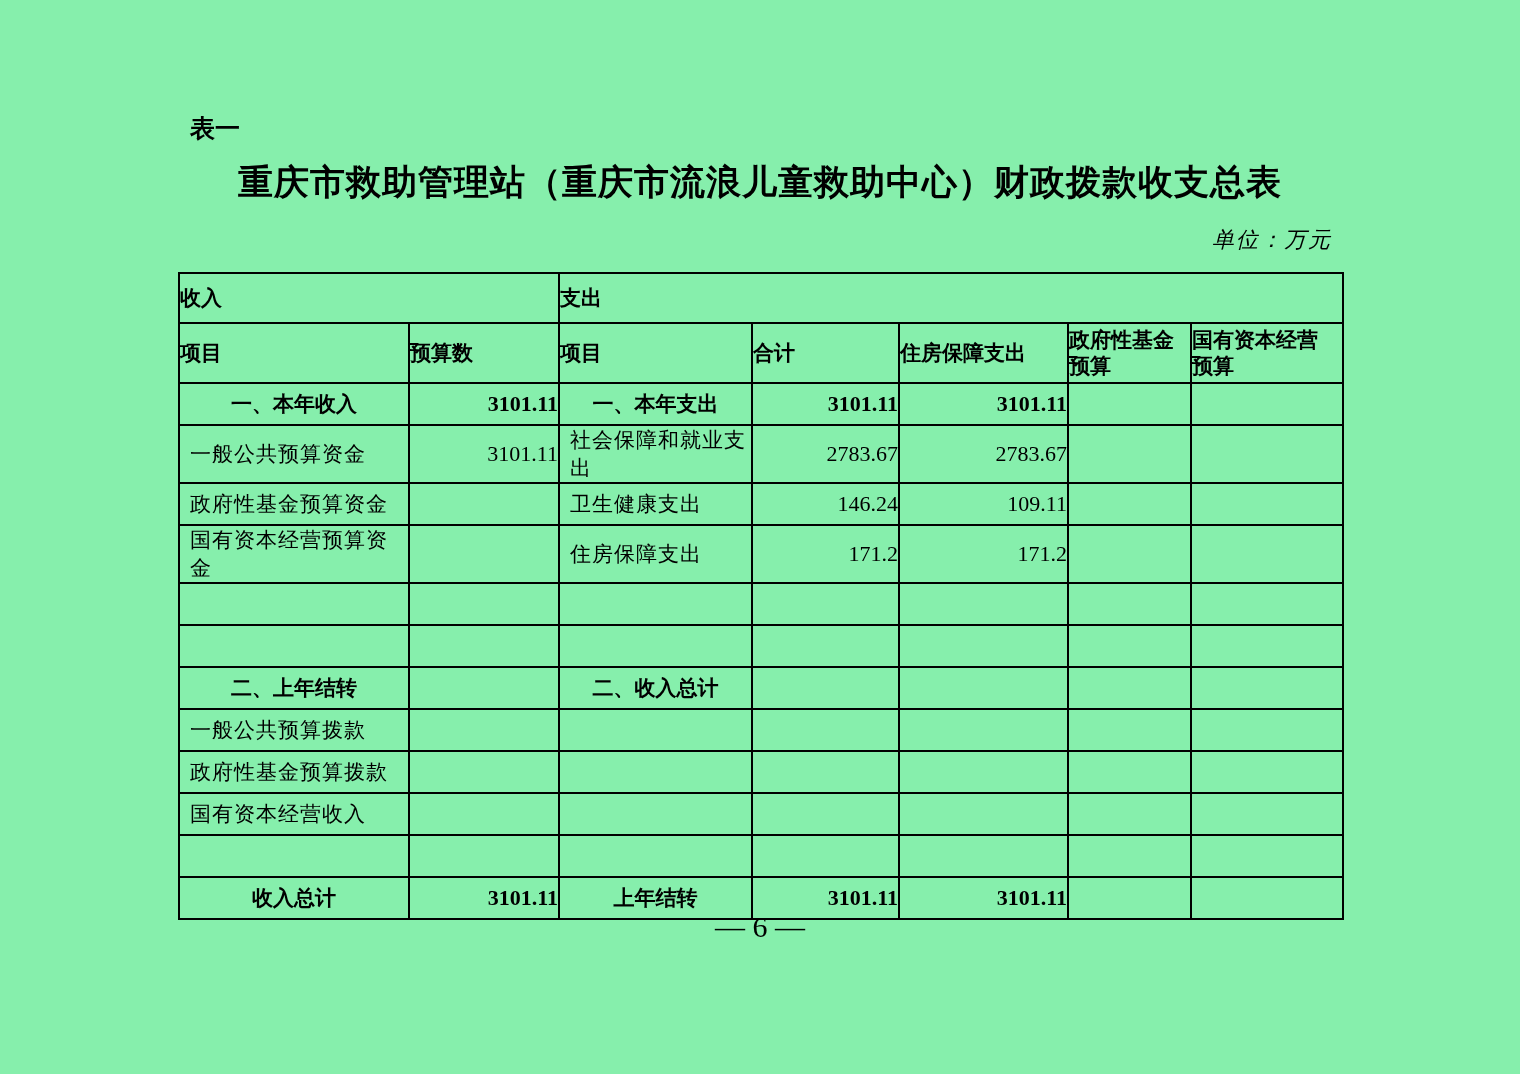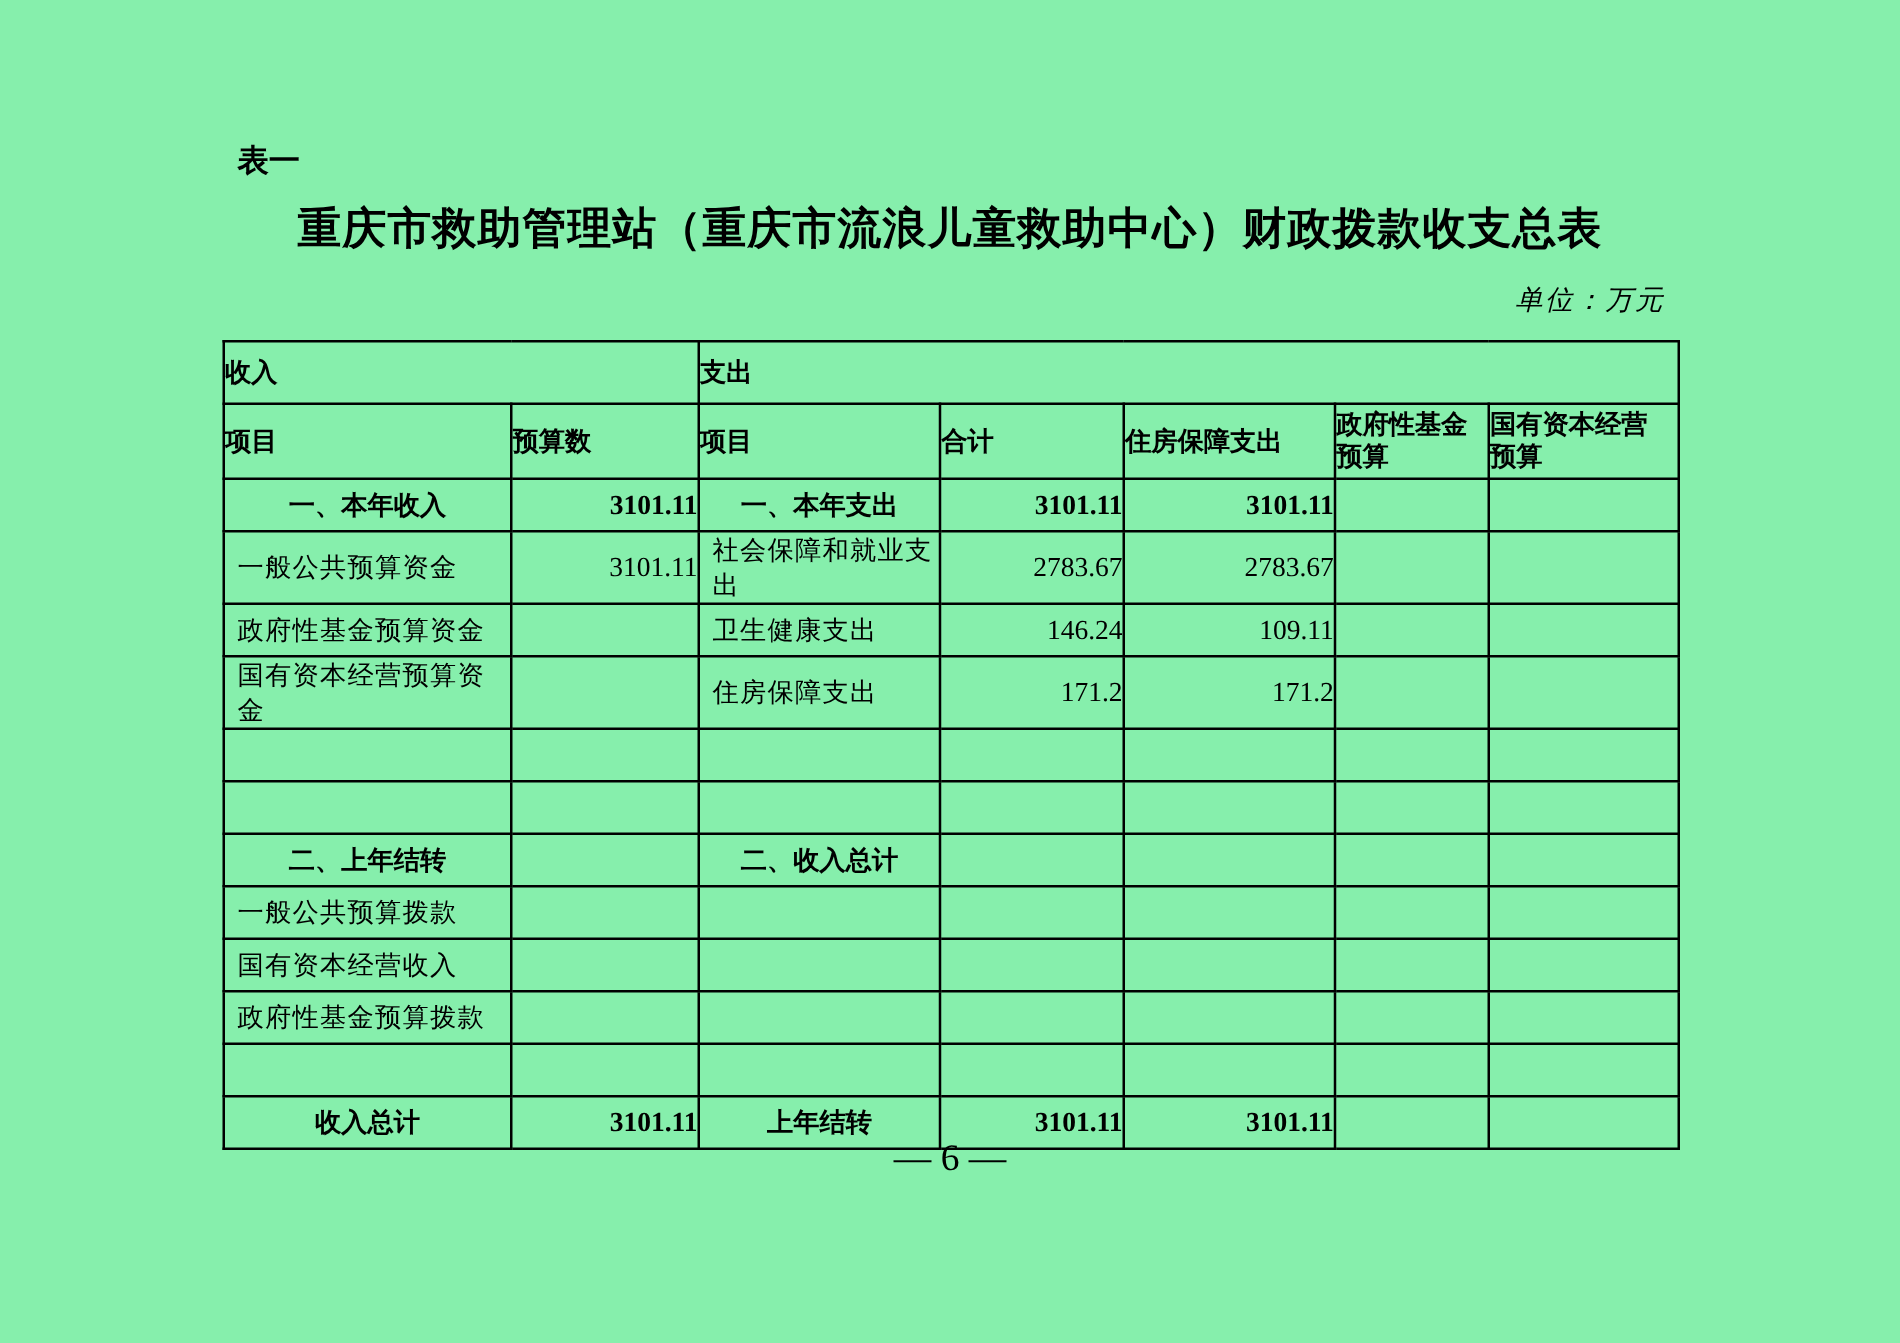--- a/index.html
+++ b/index.html
@@ -180,30 +180,30 @@
         <tr>
     <td class="item">一般公共预算拨款</td>
     <td class="num"></td>
     <td class="item"></td>
     <td class="num"></td>
     <td class="num"></td>
     <td class="num"></td>
     <td class="num"></td>
   </tr>
         <tr>
+    <td class="item">政府性基金预算拨款</td>
+    <td class="num"></td>
+    <td class="item"></td>
+    <td class="num"></td>
+    <td class="num"></td>
+    <td class="num"></td>
+    <td class="num"></td>
+  </tr>
+        <tr>
     <td class="item">国有资本经营收入</td>
-    <td class="num"></td>
-    <td class="item"></td>
-    <td class="num"></td>
-    <td class="num"></td>
-    <td class="num"></td>
-    <td class="num"></td>
-  </tr>
-        <tr>
-    <td class="item">政府性基金预算拨款</td>
     <td class="num"></td>
     <td class="item"></td>
     <td class="num"></td>
     <td class="num"></td>
     <td class="num"></td>
     <td class="num"></td>
   </tr>
         <tr>
     <td class="item"></td>
     <td class="num"></td>

